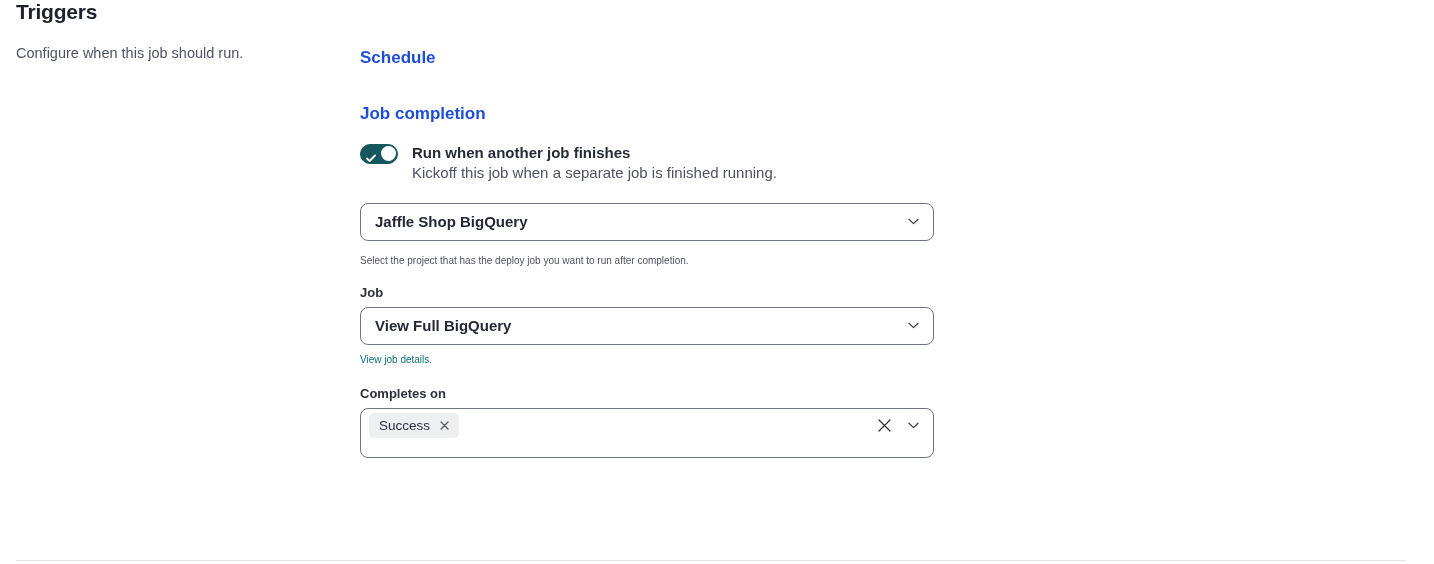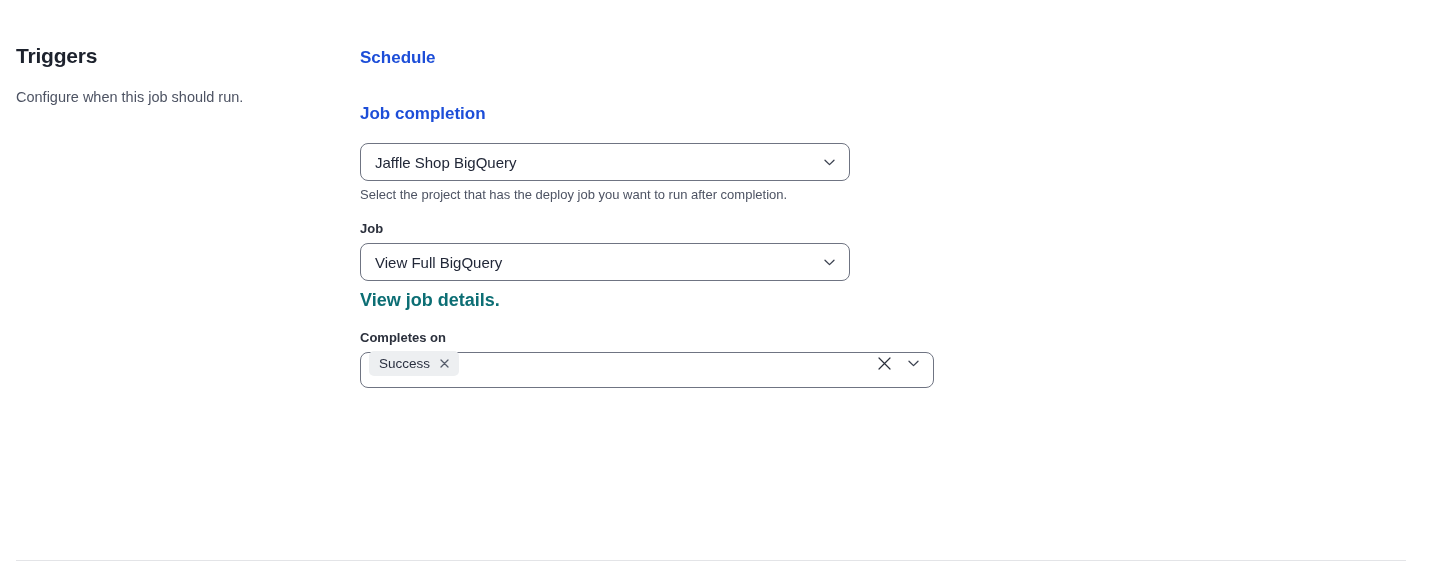--- a/index.html
+++ b/index.html
@@ -18,21 +18,20 @@
     background: #ffffff;
   }
   .columns {
     display: flex;
     align-items: flex-start;
     padding: 0 16px;
   }
   .left-col {
     width: 344px;
     flex: none;
-    padding-top: 44px;
   }
   .page-title {
     font-size: 21px;
     font-weight: 700;
     color: #1d222d;
     letter-spacing: -0.2px;
     margin-bottom: 10px;
   }
   .page-subtitle {
     font-size: 14.5px;
@@ -108,51 +107,51 @@
   
   .field-group { margin-top: 19px; }
   .field-label {
     font-size: 13px;
     font-weight: 700;
     color: #2b303c;
     margin-bottom: 7px;
   }
   .select {
     height: 38px;
-    width: 490px;
+    width: 574px;
     background: #ffffff;
     border: 1px solid #6f7482;
     border-radius: 8px;
     display: flex;
     align-items: center;
     justify-content: space-between;
     padding: 8px 14px;
     cursor: pointer;
+    font-weight: bold;
   }
   .select-value {
     font-size: 15px;
     color: #222838;
   }
   .chevron { display: flex; align-items: center; color: #3c4250; }
   .helper-text {
-    font-size: 13px;
+    font-size: 10px;
     color: #4d5363;
-    margin-top: 6px;
+    margin-top: 14px;
   }
   .job-link {
     display: inline-block;
-    font-size: 18px;
+    font-size: 10px;
     color: #0c6e74;
     margin-top: 9px;
     text-decoration: none;
     cursor: pointer;
-    font-weight: bold;
   }
   .multiselect {
-    height: 36px;
+    height: 50px;
     width: 574px;
     background: #ffffff;
     border: 1px solid #6f7482;
     border-radius: 8px;
     display: flex;
     align-items: center;
     padding: 0 14px 14px 8px;
   }
   .chip {
     display: inline-flex;
@@ -200,20 +199,34 @@
 
     <div class="right-col">
 
       <div class="section">
         <div class="section-heading">Schedule</div>
       </div>
 
       <div class="section">
         <div class="section-heading">Job completion</div>
 
+        <div class="toggle-row">
+          <div class="toggle on" role="switch" aria-checked="true">
+            <span class="check">
+              <svg width="10" height="9" viewBox="0 0 10 9" fill="none">
+                <path d="M1 4.5 L3.6 7 L9 1.5" stroke="#ffffff" stroke-width="1.8" stroke-linecap="round" stroke-linejoin="round"></path>
+              </svg>
+            </span>
+            <div class="knob"></div>
+          </div>
+          <div class="toggle-text">
+            <div class="toggle-label">Run when another job finishes</div>
+            <div class="toggle-desc">Kickoff this job when a separate job is finished running.</div>
+          </div>
+        </div>
 
         <div class="field-group">
           <div class="select" role="combobox">
             <span class="select-value">Jaffle Shop BigQuery</span>
             <span class="chevron">
               <svg width="11" height="7" viewBox="0 0 11 7" fill="none">
                 <path d="M1 1.2 L5.5 5.6 L10 1.2" stroke="#3c4250" stroke-width="1.3" stroke-linecap="round" stroke-linejoin="round"></path>
               </svg>
             </span>
           </div>

